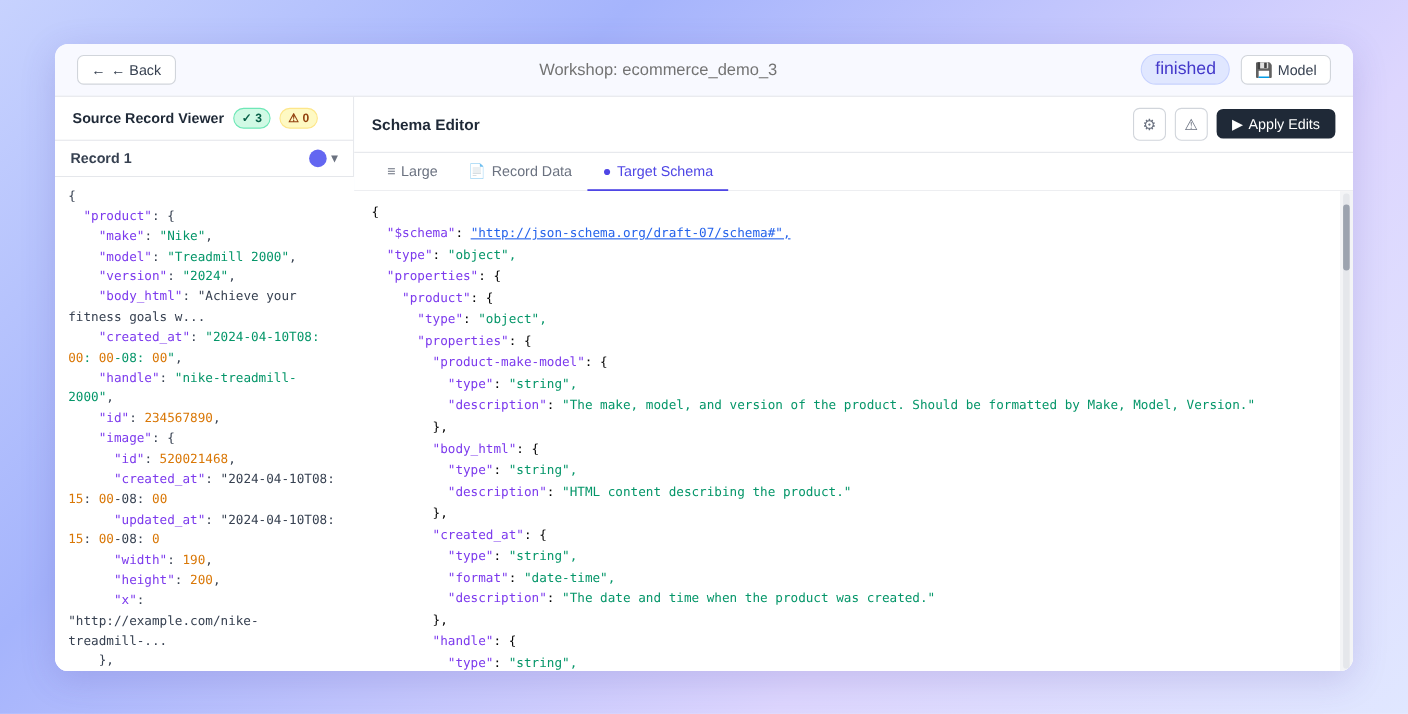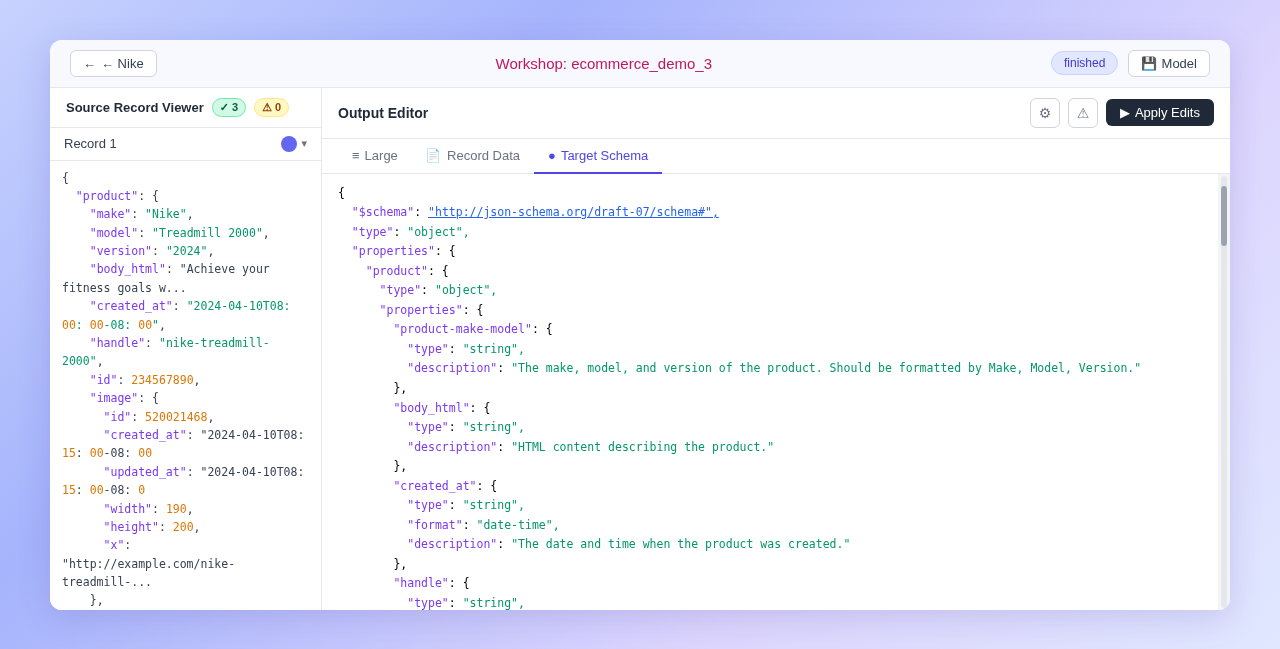--- a/index.html
+++ b/index.html
@@ -40,31 +40,31 @@
       border: 1px solid #d1d5db;
       border-radius: 6px;
       background: #fff;
       font-size: 13px;
       color: #374151;
       cursor: pointer;
     }
     .header-title {
       font-size: 15px;
       font-weight: 500;
-      color: #be185d;
+      color: #737373;
     }
     .header-right {
       display: flex;
       align-items: center;
       gap: 10px;
     }
     .status-badge {
       padding: 4px 12px;
       border-radius: 20px;
-      font-size: 12px;
+      font-size: 16px;
       font-weight: 500;
       background: #e0e7ff;
       color: #4338ca;
       border: 1px solid #c7d2fe;
     }
     .save-btn {
       display: flex;
       align-items: center;
       gap: 4px;
       padding: 5px 12px;
@@ -127,20 +127,21 @@
       font-weight: 600;
       border: 1px solid #fde68a;
     }
     .record-selector {
       display: flex;
       align-items: center;
       justify-content: space-between;
       padding: 8px 14px;
       border-bottom: 1px solid #e5e7eb;
       flex-shrink: 0;
+      font-weight: bold;
     }
     .record-label {
       font-size: 13px;
       color: #374151;
     }
     .record-controls {
       display: flex;
       align-items: center;
       gap: 4px;
     }
@@ -286,21 +287,21 @@
     pre { white-space: pre-wrap; }
   </style>
 </head>
 <body>
 
 <div class="main-container">
 
   <div class="header">
     <button class="back-btn">
       <span>←</span>
-      <span>← Nike</span>
+      <span>← Back</span>
     </button>
     <span class="header-title">Workshop: ecommerce_demo_3</span>
     <div class="header-right">
       <span class="status-badge">finished</span>
       <button class="save-btn">
         <span>💾</span>
         <span>Model</span>
       </button>
     </div>
   </div>
@@ -353,21 +354,21 @@
     : "2024-04-10T08: : -08: 
     : ,
     : ,
     : ,
 </code></pre>
       </div>
     </div>
 
     <div class="right-panel">
       <div class="right-panel-header">
-        <span class="output-editor-title">Output Editor</span>
+        <span class="output-editor-title">Schema Editor</span>
         <div class="right-header-actions">
           <button class="icon-btn">⚙</button>
           <button class="icon-btn">⚠</button>
           <button class="apply-edits-btn">
             <span>▶</span>
             <span>Apply Edits</span>
           </button>
         </div>
       </div>
 

